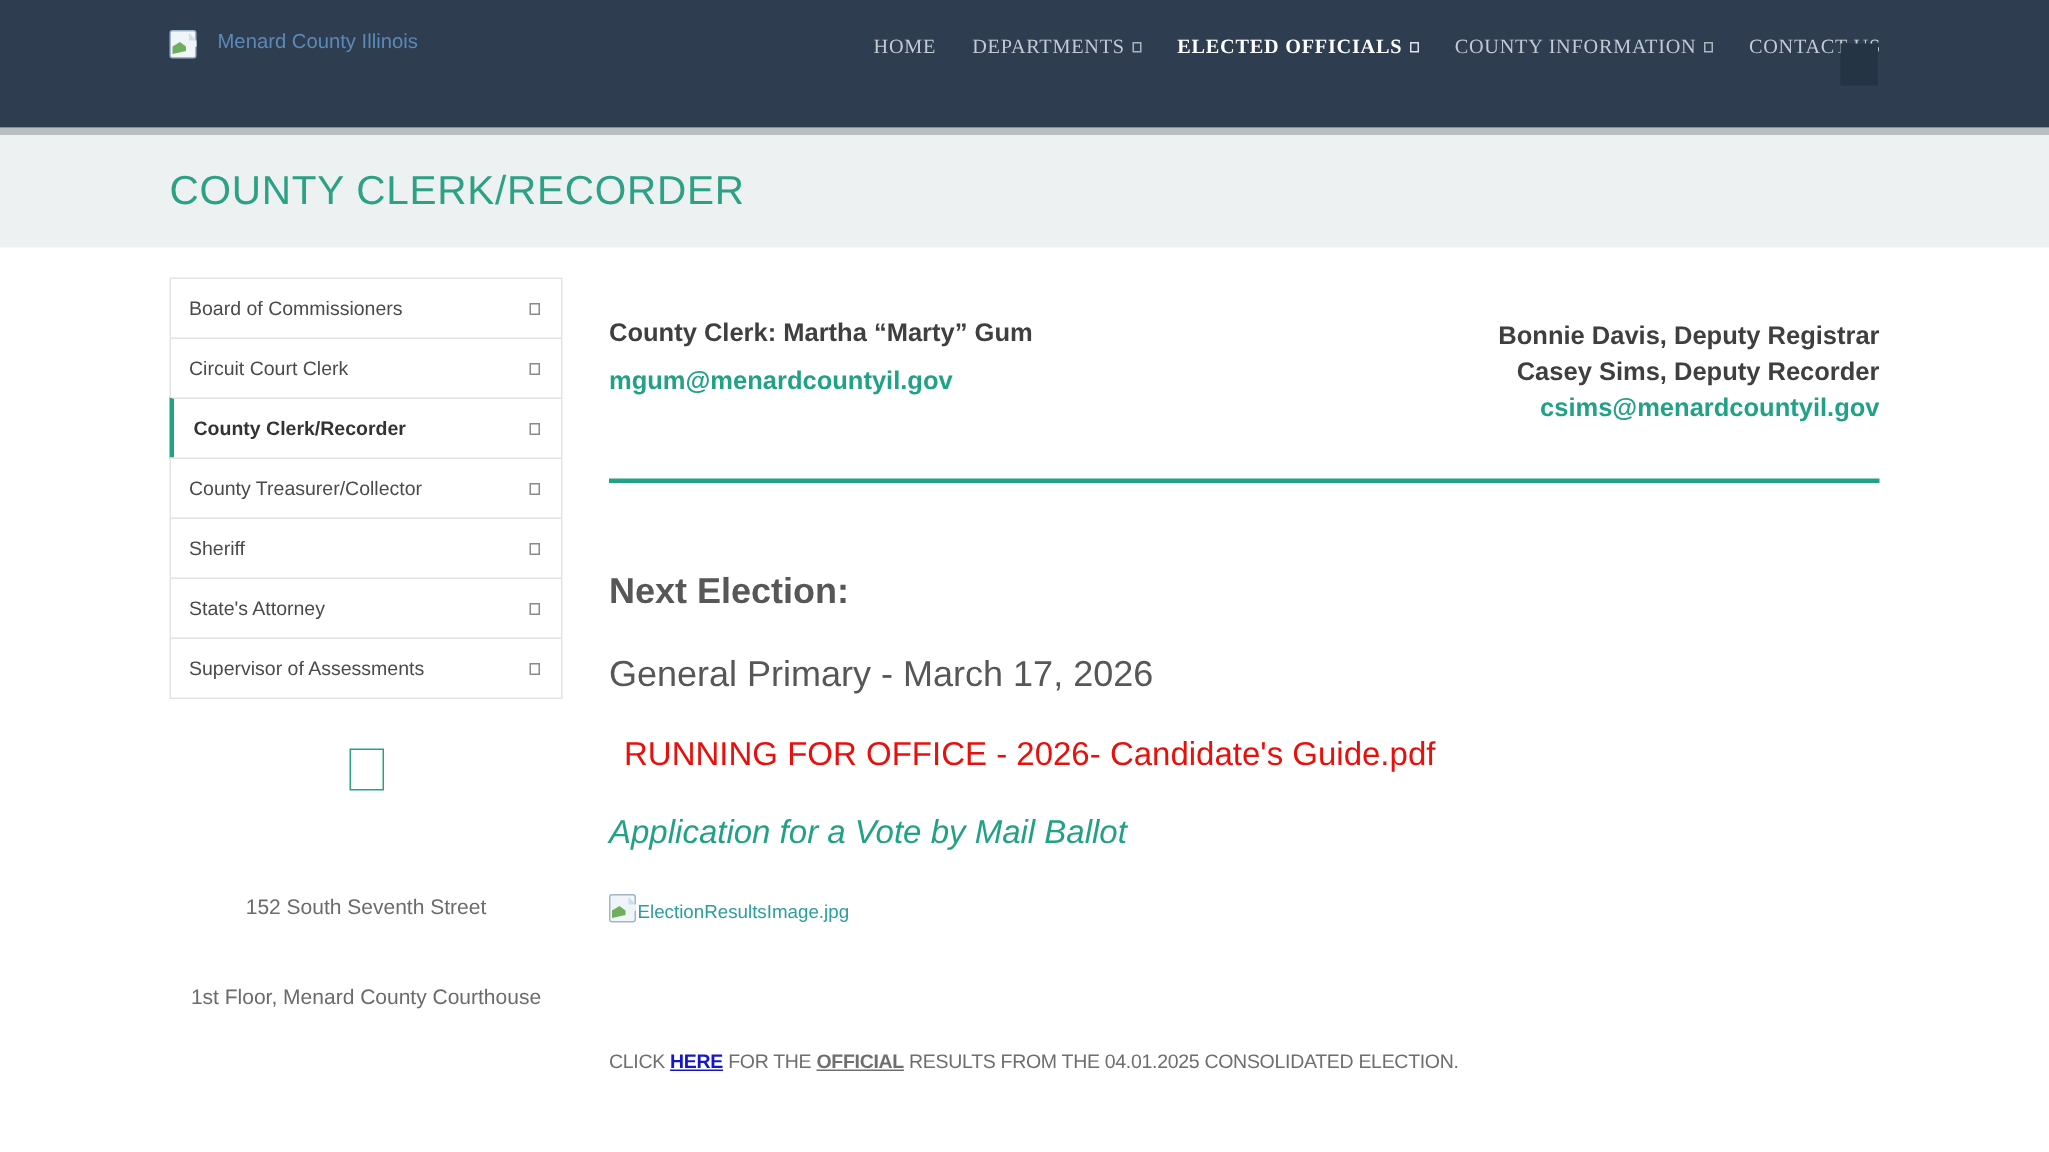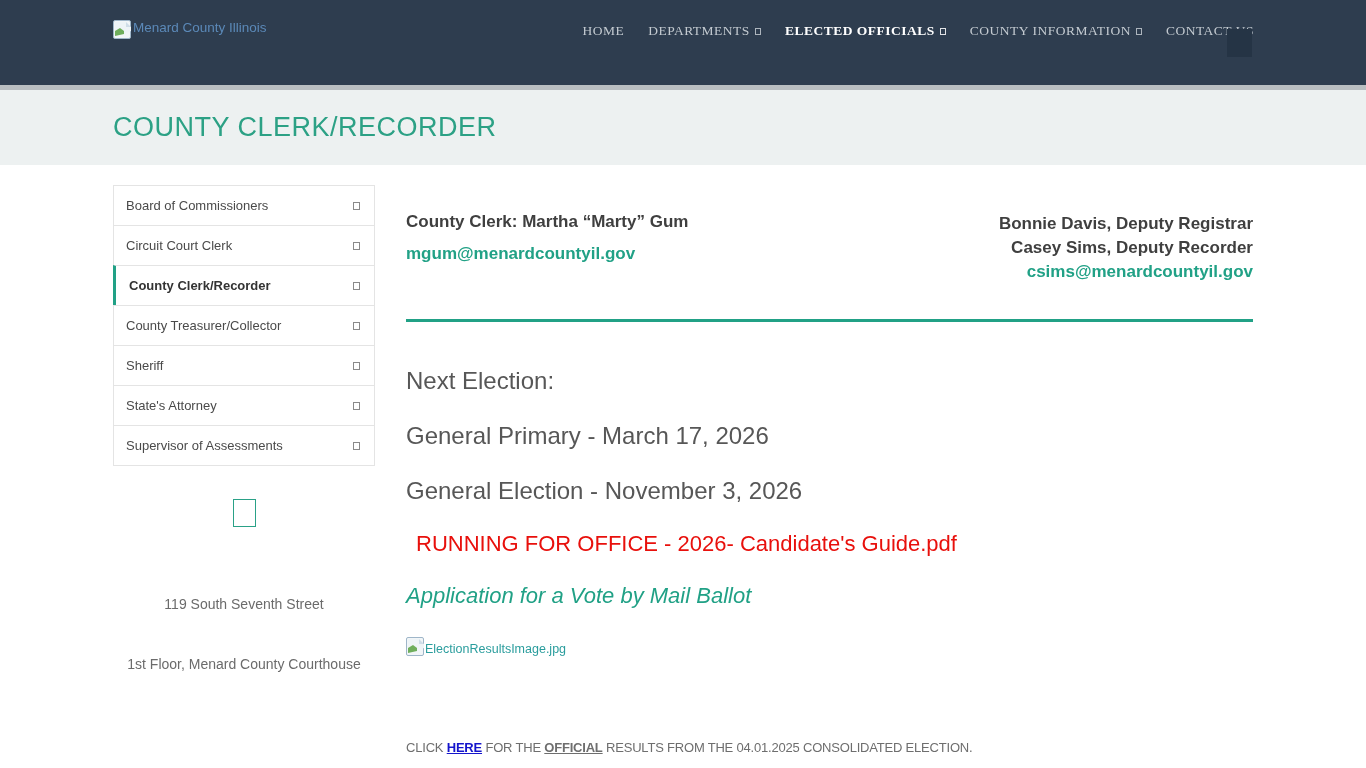--- a/index.html
+++ b/index.html
@@ -6,21 +6,21 @@
   html, body { width: 1366px; height: 768px; overflow: hidden; }
   body { font-family: "Liberation Sans", sans-serif; background: #ffffff; position: relative; }
 
   
   .navbar {
     height: 85px; background: #2e3d4f; position: relative;
     display: flex; align-items: center;
   }
   .logo {
     position: absolute; left: 113px; top: 20px;
-    display: flex; align-items: flex-start; gap: 2px;
+    display: flex; align-items: flex-start; gap: 14px;
     color: #5b89b8; font-size: 13.5px; text-decoration: none; cursor: pointer;
   }
   .broken-img {
     width: 18px; height: 19px; display: inline-block; position: relative;
     background: #f2f6f8; border: 1px solid #9fb6c9; border-radius: 2px;
   }
   .broken-img svg { position: absolute; left: 0; top: 0; }
   .nav-list {
     position: absolute; right: 100px; top: 0; height: 61px;
     display: flex; align-items: center; list-style: none;
@@ -82,21 +82,21 @@
 
   
   .head-row { display: flex; justify-content: space-between; margin-top: 47px; }
   .clerk-name { font-size: 17px; font-weight: bold; color: #3f3f3f; }
   .clerk-email { display: inline-block; margin-top: 12px; font-size: 17px; font-weight: bold; color: #21a186; text-decoration: none; cursor: pointer; }
   .deputies { text-align: right; font-size: 17px; font-weight: bold; color: #3f3f3f; line-height: 24px; }
   .deputy-email { color: #21a186; text-decoration: none; cursor: pointer; }
   .teal-rule { border: none; height: 3px; background: #21a186; margin-top: 35px; }
 
   .big-line { font-size: 24px; color: #575757; line-height: 27px; }
-  .next-election { margin-top: 45px; }
+  .next-election { margin-top: 59px; font-weight: bold; }
   .election-date { margin-top: 28px; }
   .pdf-link {
     display: inline-block; margin-top: 27px; font-size: 22px; color: #e8100c;
     text-decoration: none; cursor: pointer; padding-left: 10px;
   }
   .mail-link {
     display: inline-block; margin-top: 26px; font-size: 22px; color: #21a186;
     text-decoration: none; cursor: pointer; font-style: italic;
   }
 
@@ -179,21 +179,21 @@
       </li>
       <li class="side-item">
         <span>Supervisor of Assessments</span>
         <span class="side-box"></span>
       </li>
     </ul>
 
     <div class="contact-block">
       <div class="ph-1"><span class="icon-placeholder"></span></div>
       <div class="addr">
-        <div>119 South Seventh Street</div>
+        <div>152 South Seventh Street</div>
         <div>1st Floor, Menard County Courthouse</div>
       </div>
 
     </div>
   </aside>
 
   <main class="main-col">
     <div class="head-row">
       <div>
         <div class="clerk-name">County Clerk: Martha “Marty” Gum</div>
@@ -203,21 +203,20 @@
         <div>Bonnie Davis, Deputy Registrar</div>
         <div>Casey Sims, Deputy Recorder</div>
         <a class="deputy-email">csims@menardcountyil.gov</a>
       </div>
     </div>
 
     <hr class="teal-rule">
 
     <div class="big-line next-election">Next Election:</div>
     <div class="big-line election-date">General Primary - March 17, 2026</div>
-    <div class="big-line election-date">General Election - November 3, 2026</div>
 
     <div><a class="pdf-link">RUNNING FOR OFFICE - 2026- Candidate's Guide.pdf</a></div>
     <div><a class="mail-link">Application for a Vote by Mail Ballot</a></div>
 
     <div class="img-wrap">
       <a class="img-link">
         <span class="broken-img">
           <svg width="18" height="19" viewBox="0 0 18 19">
             <polygon points="1,1 12,1 12,6 17,6 17,10 10,13 1,10" fill="#eef4f7"></polygon>
             <polygon points="12,1 17,6 12,6" fill="#cfdde8"></polygon>

